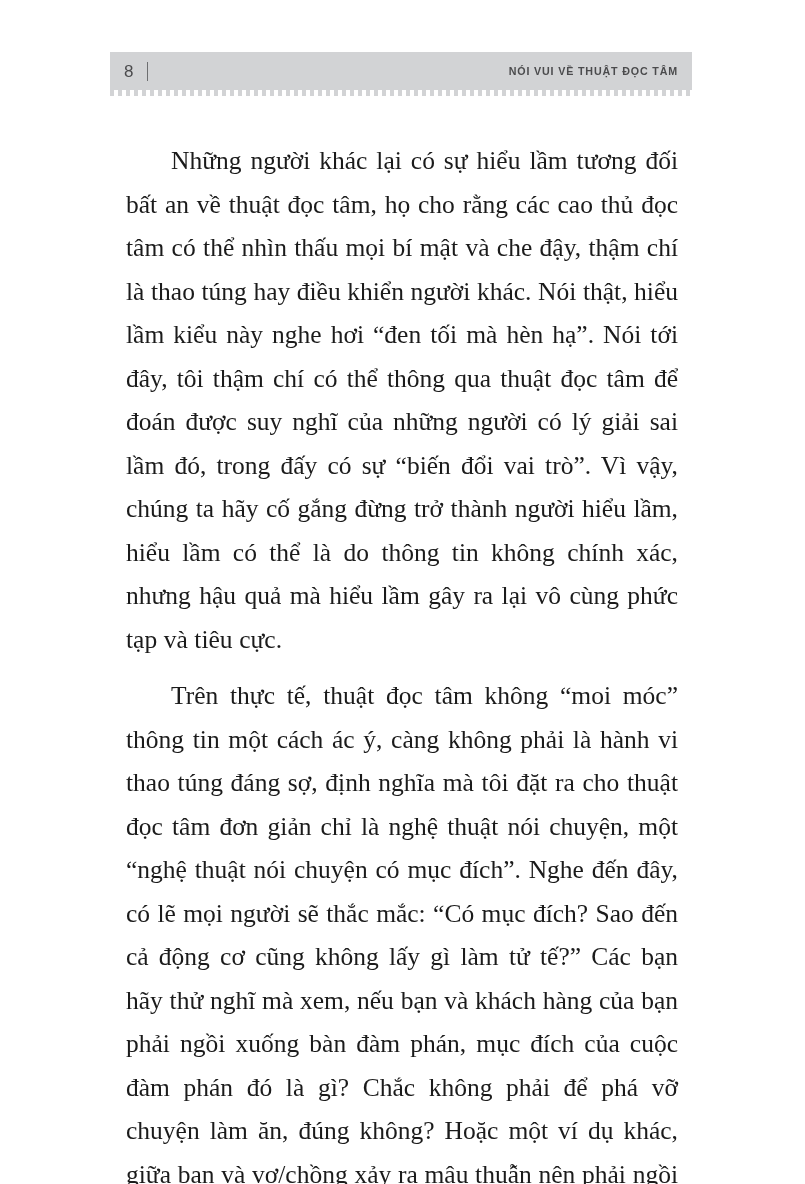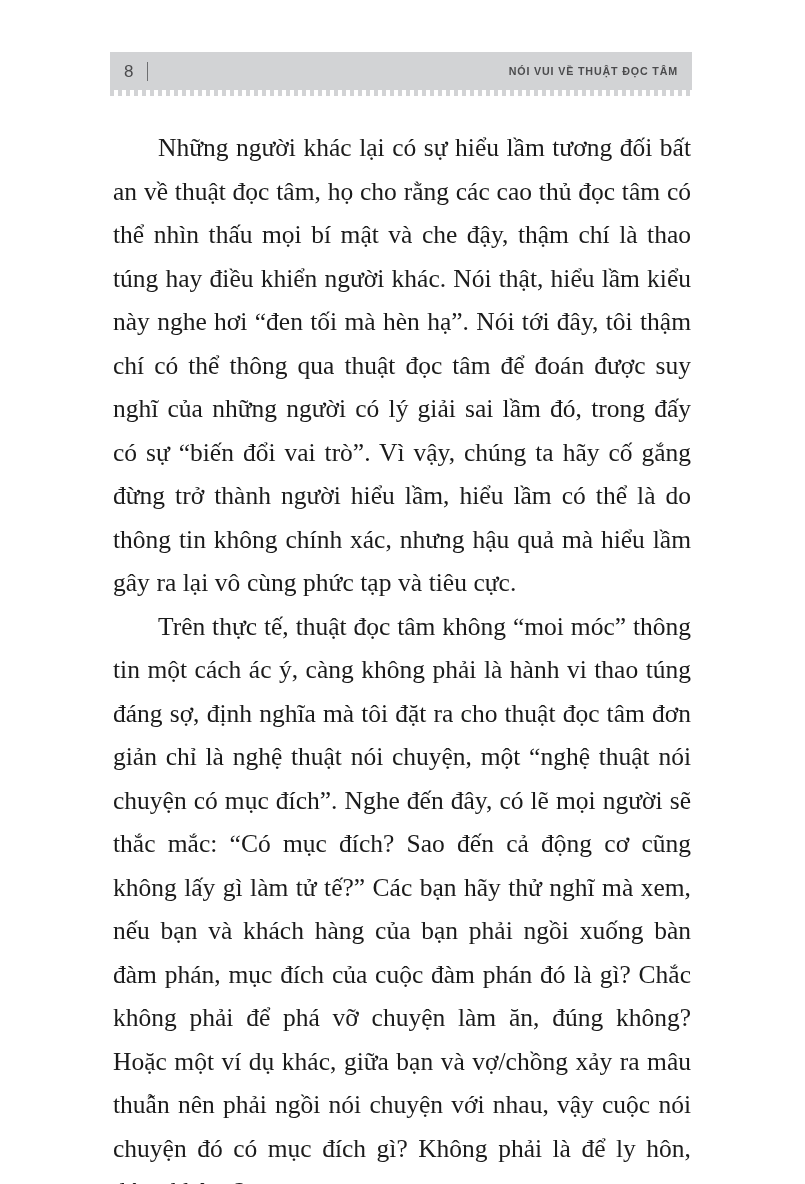--- a/index.html
+++ b/index.html
@@ -79,21 +79,21 @@
 
   
   .body-text {
     position: absolute;
     left: 113px;
     top: 126px;
     width: 578px;
   }
 
   .body-text p {
-    margin: 0;
+    margin: 13px;
     font-size: 25.5px;
     line-height: 43.5px;
     color: #1b1b1b;
     text-align: justify;
     text-justify: inter-word;
     text-indent: 45px;
     word-spacing: 0.2px;
     -webkit-hyphens: none;
     hyphens: none;
   }

